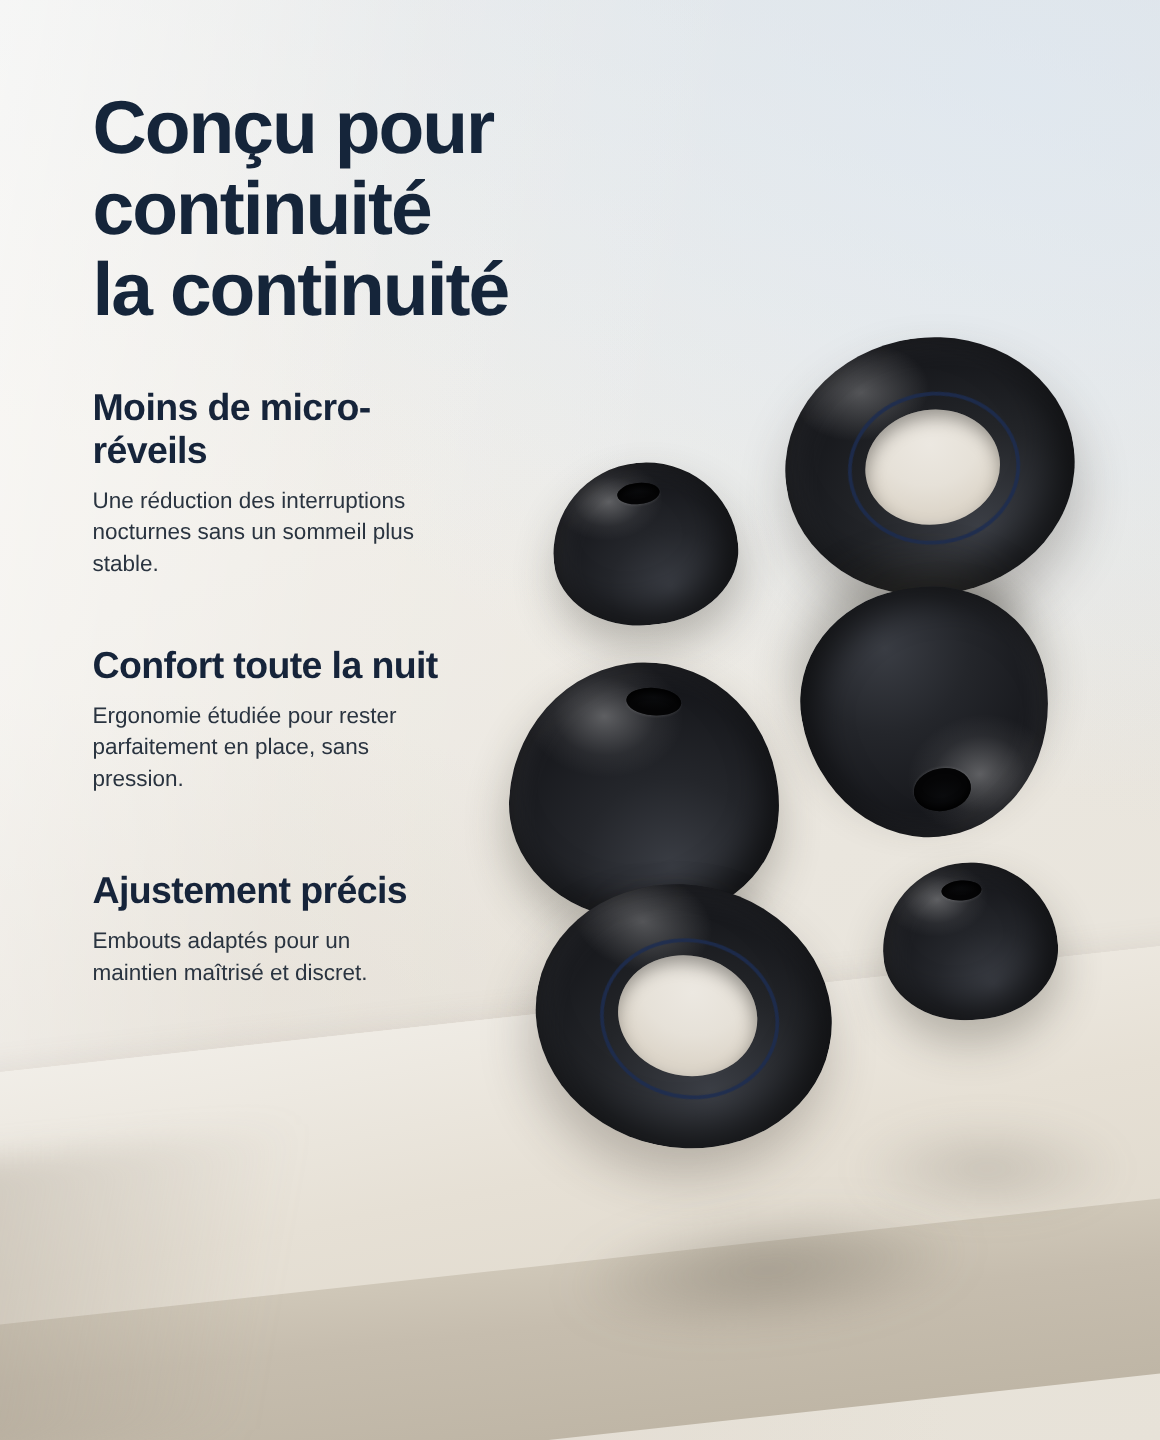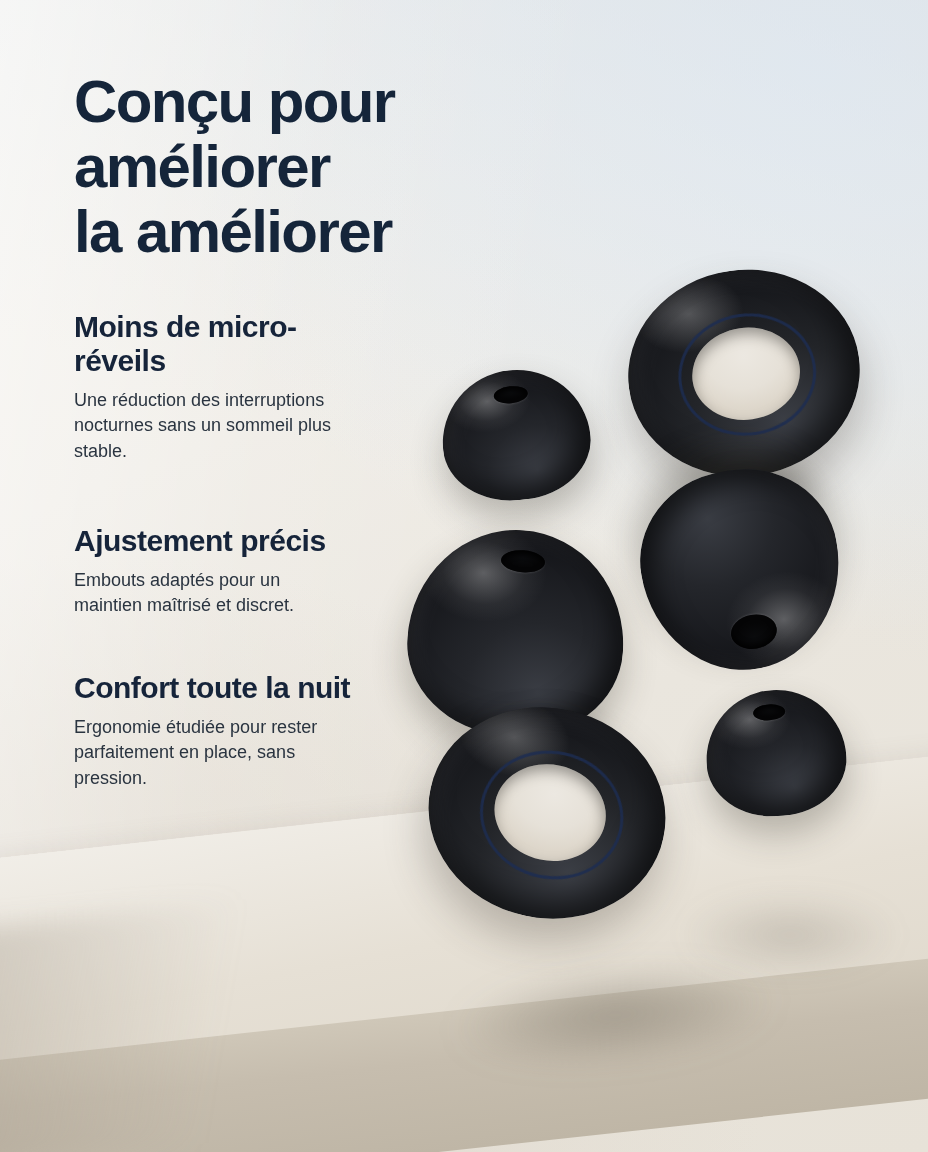--- a/index.html
+++ b/index.html
@@ -224,39 +224,39 @@
 <div class="poster">
 
   <div class="back-wall"></div>
   <div class="floor"></div>
   <div class="floor-edge"></div>
   <div class="floor-left-shadow"></div>
 
   <div class="content">
 
     <h1 class="headline">
-      <span>Conçu pour améliorer</span><br>
-      <span class="thin">la </span><span>améliorer</span><br>
+      <span>Conçu pour continuité</span><br>
+      <span class="thin">la </span><span>continuité</span><br>
     </h1>
 
     <div class="feature f1">
       <h2 class="feature-title">Moins de micro-réveils</h2>
       <p class="feature-body">Une réduction des interruptions nocturnes sans un sommeil plus stable.</p>
     </div>
 
+    <div class="feature f2">
+      <h2 class="feature-title">Confort toute la nuit</h2>
+      <p class="feature-body">Ergonomie étudiée pour rester parfaitement en place, sans pression.</p>
+    </div>
+
     <div class="feature f3">
       <h2 class="feature-title">Ajustement précis</h2>
       <p class="feature-body">Embouts adaptés pour un maintien maîtrisé et discret.</p>
     </div>
 
-    <div class="feature f2">
-      <h2 class="feature-title">Confort toute la nuit</h2>
-      <p class="feature-body">Ergonomie étudiée pour rester parfaitement en place, sans pression.</p>
-    </div>
-
   </div>
 
   <div class="contact-shadow"></div>
   <div class="soft-shadow-right"></div>
 
   <div class="product-stage">
 
     <div class="piece loop-tr ring">
       <div class="ring-inner"></div>
       <div class="ring-blue"></div>

